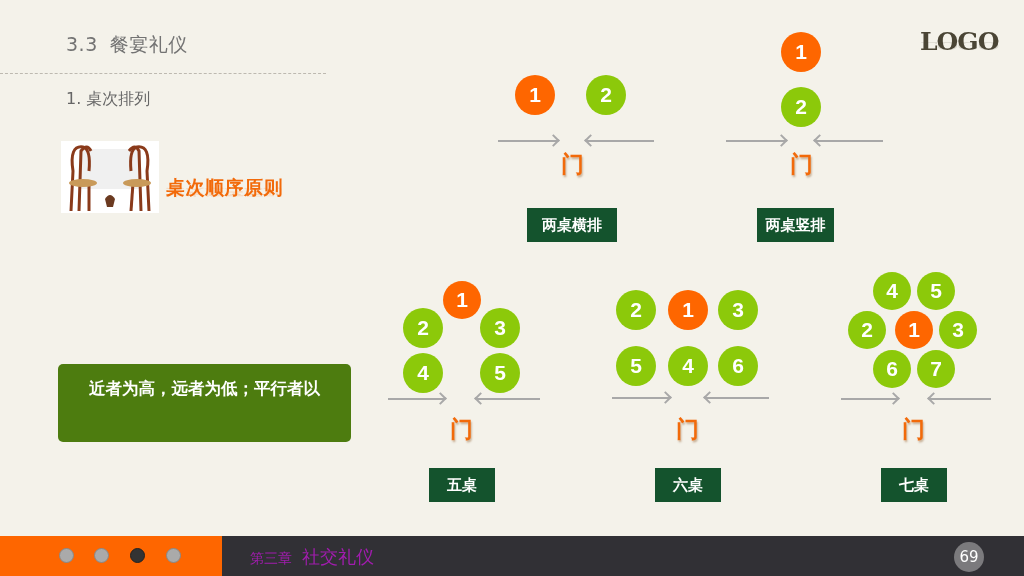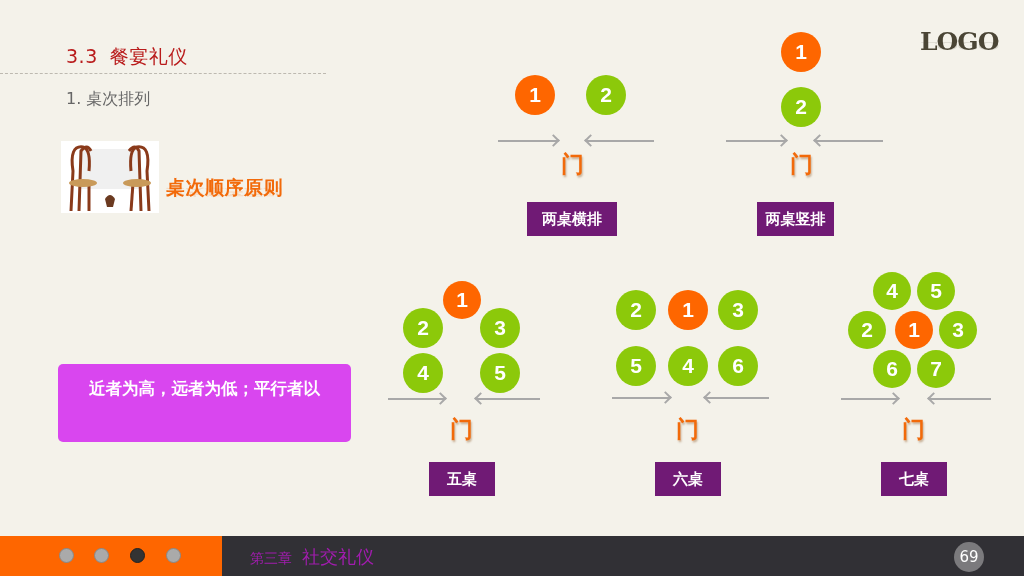--- a/index.html
+++ b/index.html
@@ -1,39 +1,39 @@
 <!DOCTYPE html>
 <html><head>
 <meta charset="utf-8">
 <style>
   * { margin:0; padding:0; box-sizing:border-box; }
   html, body { width:1024px; height:576px; overflow:hidden; }
   body { background:#f4f2ea; font-family:"DejaVu Sans", "Liberation Sans", sans-serif; position:relative; color:#555; }
   .abs { position:absolute; }
-  .section-title { left:66px; top:44px; font-size:19px; color:#b91c1c; letter-spacing:0.5px; }
+  .section-title { left:66px; top:32px; font-size:19px; color:#737373; letter-spacing:0.5px; }
   .section-title .num { margin-right:12px; }
   .dash-line { left:0; top:73px; width:326px; border-top:1px dashed #bdb9b0; }
   .sub-title { left:66px; top:89px; font-size:16px; color:#666; }
   .chair-img { left:61px; top:141px; width:98px; height:72px; background:#fff; overflow:hidden; }
   .principle { left:166px; top:175px; font-size:19px; font-weight:bold; color:#f26a0a; letter-spacing:0.5px; }
   .principle-reflect { left:166px; top:198px; font-size:19px; font-weight:bold; color:#f26a0a; opacity:0.18; transform:scaleY(-0.5); transform-origin:top; letter-spacing:0.5px; }
   .bullets { left:66px; top:256px; width:290px; font-size:16.5px; color:#555; line-height:29px; }
   .bullet { display:flex; }
   .bullet .sq { width:10px; height:10px; background:#5a5a5a; margin:10px 14px 0 2px; flex:none; }
   .bullet .txt { flex:1; }
-  .rule-box { left:58px; top:364px; width:293px; height:78px; background:#d946ef; border-radius:5px; color:#fff; font-weight:bold; font-size:16.5px; text-align:center; line-height:28px; padding-top:11px; }
+  .rule-box { left:58px; top:364px; width:293px; height:78px; background:#4d7c0f; border-radius:5px; color:#fff; font-weight:bold; font-size:16.5px; text-align:center; line-height:28px; padding-top:11px; }
   .circle { position:absolute; width:40px; height:40px; border-radius:50%; color:#fff; font-weight:bold; font-size:21px; display:flex; align-items:center; justify-content:center; font-family:"Liberation Sans", sans-serif; }
   .c-orange { background:#fe6600; }
   .c-green { background:#8cc90a; }
   .arrow { position:absolute; height:2px; background:#a8a8a8; }
   .arrow::after { content:""; position:absolute; top:-4px; width:7px; height:7px; border-top:2px solid #a8a8a8; border-right:2px solid #a8a8a8; }
   .arrow.right::after { right:0; transform:rotate(45deg); }
   .arrow.left::after { left:0; transform:rotate(-135deg); }
   .door { position:absolute; font-size:23px; font-weight:bold; color:#f26a0a; text-shadow:1px 2px 2px rgba(120,60,0,0.35); }
-  .label { position:absolute; height:34px; background:#701a75; color:#fff; font-weight:bold; font-size:15px; display:flex; align-items:center; justify-content:center; }
+  .label { position:absolute; height:34px; background:#14532d; color:#fff; font-weight:bold; font-size:15px; display:flex; align-items:center; justify-content:center;margin-top:6px; }
   .logo { left:920px; top:27px; font-family:"DejaVu Serif", serif; font-size:25px; font-weight:bold; color:#4a4535; letter-spacing:-1px; }
   .logo-reflect { left:920px; top:52px; font-family:"DejaVu Serif", serif; font-size:25px; font-weight:bold; color:#4a4535; letter-spacing:-1px; opacity:0.15; transform:scaleY(-0.45); transform-origin:top; }
   .footer { left:0; top:536px; width:1024px; height:40px; background:#313035; }
   .footer-orange { left:0; top:536px; width:222px; height:40px; background:#fe6600; }
   .dot { position:absolute; top:548px; width:15px; height:15px; border-radius:50%; background:#aaa; border:1px solid #888; }
   .dot.active { background:#333; border-color:#222; }
   .chapter { left:250px; top:545px; color:#a21caf; display:flex; align-items:baseline; }
   .chapter .ch { font-size:14px; margin-right:10px; }
   .chapter .nm { font-size:18px; }
   .page-num { left:954px; top:542px; width:30px; height:30px; border-radius:50%; background:#7b7a7d; color:#fff; font-size:15px; display:flex; align-items:center; justify-content:center; }

